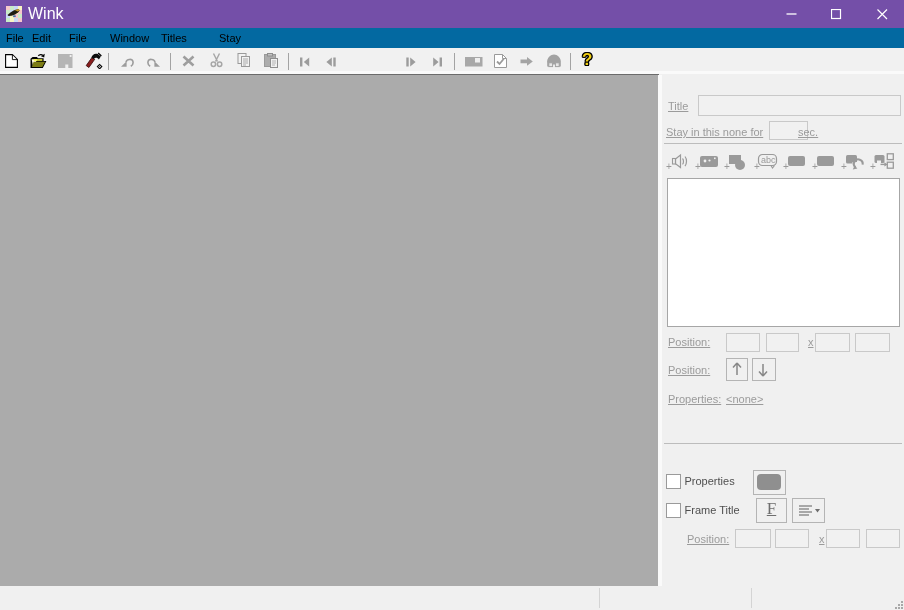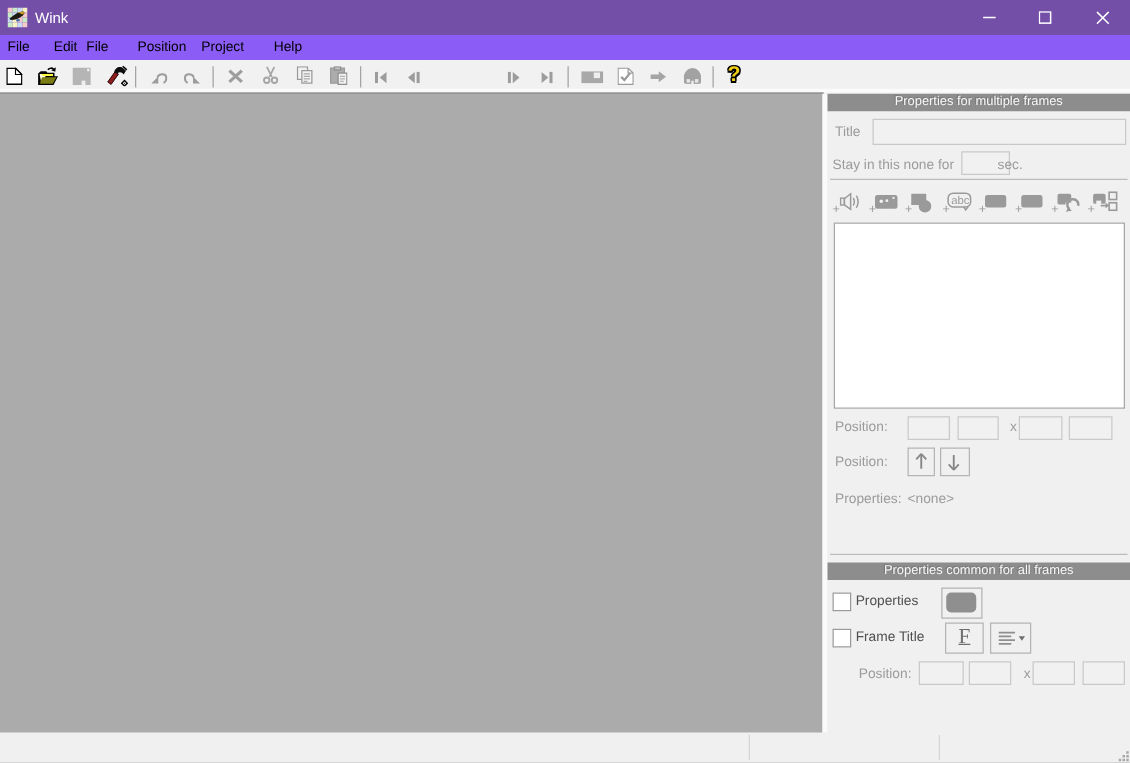--- a/index.html
+++ b/index.html
@@ -1,36 +1,36 @@
 <!DOCTYPE html>
 <html><head>
 <meta charset="utf-8">
 <style>
 * { margin:0; padding:0; box-sizing:border-box; }
 html,body { width:904px; height:610px; overflow:hidden; }
 body { font-family:"Liberation Sans", sans-serif; position:relative; background:#f0f0f0; }
 .abs { position:absolute; }
 
 #titlebar { position:absolute; left:0; top:0; width:904px; height:28px; background:#744fa8; }
-#titletext { position:absolute; left:28px; top:0; line-height:28px; color:#ffffff; font-size:12px; }
-
-#menubar { position:absolute; left:0; top:28px; width:904px; height:20px; background:#8b5cf6; }
+#titletext { position:absolute; left:28px; top:0; line-height:28px; color:#ffffff; font-size:16px; }
+
+#menubar { position:absolute; left:0; top:28px; width:904px; height:20px; background:#0369a1; }
 .mi { position:absolute; top:0; line-height:20px; font-size:11px; color:#000000; }
 
 #toolbar { position:absolute; left:0; top:48px; width:904px; height:23px; background:#f1f1f1; }
 #tbgap { position:absolute; left:0; top:71px; width:904px; height:3px; background:#fafafa; }
 #canvastop { position:absolute; left:0; top:74px; width:659px; height:1px; background:#6b6b6b; }
 .tsep { position:absolute; top:5px; width:1px; height:17px; background:#a3a3a3; }
 .ticon { position:absolute; top:4px; }
 
 #canvas { position:absolute; left:0; top:75px; width:658px; height:511px; background:#ababab; }
 #splitter { position:absolute; left:658px; top:75px; width:4px; height:511px; background:#fafafa; }
 #panel { position:absolute; left:662px; top:75px; width:242px; height:512px; background:#f0f0f0; }
 .phead { position:absolute; left:0; width:242px; height:14px; background:#8d8d8d; color:#f8f8f8; font-size:10.3px; text-align:center; line-height:14px; text-shadow:-1px -1px 0 #787878; }
-.glabel { position:absolute; color:#9b9b9b; font-size:11px; line-height:13px; }
+.glabel { position:absolute; color:#9b9b9b; font-size:11px; line-height:13px;text-decoration:underline; }
 .dlabel { position:absolute; color:#4f4f4f; font-size:11px; line-height:13px; }
 .dinput { position:absolute; background:#f1f1f1; border:1px solid #c9c9c9; }
 .psep { position:absolute; left:2px; width:238px; height:1px; background:#bcbcbc; }
 .cb { position:absolute; width:15px; height:15px; background:#ffffff; border:1px solid #9a9a9a; }
 .pbtn { position:absolute; background:#f0f0f0; border:1px solid #b4b4b4; }
 
 #status { position:absolute; left:0; top:587px; width:904px; height:23px; background:#f0f0f0; }
 .ssep { position:absolute; top:1px; width:1px; height:20px; background:#d4d4d4; }
 .gd { position:absolute; width:2px; height:2px; background:#a8a8a8; }
 </style>
@@ -64,25 +64,25 @@
     </svg>
   <svg class="abs" style="left:831px;top:9px" width="11" height="11">
       <rect x="0.5" y="0.5" width="9" height="9" fill="none" stroke="#ffffff" stroke-width="1.2"></rect>
     </svg>
   <svg class="abs" style="left:877px;top:9px" width="11" height="11">
       <path d="M0.5 0.5 L10 10 M10 0.5 L0.5 10" stroke="#ffffff" stroke-width="1.2"></path>
     </svg>
 </div>
 <div id="menubar">
   <span class="mi" style="left:6px">File</span>
-  <span class="mi" style="left:43px">Edit</span>
+  <span class="mi" style="left:32px">Edit</span>
   <span class="mi" style="left:69px">File</span>
-  <span class="mi" style="left:110px">Position</span>
-  <span class="mi" style="left:161px">Project</span>
-  <span class="mi" style="left:219px">Help</span>
+  <span class="mi" style="left:110px">Window</span>
+  <span class="mi" style="left:161px">Titles</span>
+  <span class="mi" style="left:219px">Stay</span>
 </div>
 <div id="toolbar">
 
   <svg class="ticon" style="left:5px;top:5.5px" width="13" height="14">
       <path d="M0.6 0.6 H7.4 L12.4 5.6 V13.4 H0.6 Z" fill="#ffffff" stroke="#000000" stroke-width="1.1"></path>
       <path d="M7.4 0.6 V5.6 H12.4 Z" fill="#ffffff" stroke="#000000" stroke-width="0.9"></path>
     </svg>
 
   <svg class="ticon" style="left:30px;top:4.5px" width="17" height="16">
       <path d="M0.5 15 V5.8 L2.6 4 H7 L7.9 5.2 H13.6 V8 H16.4 L12.8 15 Z" fill="#000000"></path>
@@ -187,21 +187,20 @@
     </svg>
   <div class="tsep" style="left:570px"></div>
 
   <div class="abs" style="left:582px;top:2px;font-size:17px;font-weight:bold;color:#f0ce14;text-shadow:-1.2px 0 #000,1.2px 0 #000,0 -1.2px #000,0 1.2px #000,-1px -1px #000,1px 1px #000,-1px 1px #000,1px -1px #000;">?</div>
 </div>
 <div id="tbgap"></div>
 <div id="canvastop"></div>
 <div id="canvas"></div>
 <div id="splitter"></div>
 <div id="panel">
-  <div class="phead" style="top:0px">Properties for multiple frames</div>
   <div class="glabel" style="left:6px;top:25px">Title</div>
   <div class="dinput" style="left:36px;top:20px;width:203px;height:21px"></div>
   <div class="glabel" style="left:4px;top:51px">Stay in this none for</div>
   <div class="dinput" style="left:107px;top:46px;width:39px;height:19px"></div>
   <div class="glabel" style="left:136px;top:51px">sec.</div>
   <div class="psep" style="top:68px"></div>
 
   <svg class="abs" style="left:3.5px;top:77px" width="24" height="20">
     <rect x="6.5" y="6.5" width="3" height="5.5" fill="none" stroke="#9a9a9a" stroke-width="1.1"></rect>
       <path d="M9.5 7 L14.5 3 V15.5 L9.5 11.8 Z" fill="none" stroke="#9a9a9a" stroke-width="1.2"></path>
@@ -268,21 +267,20 @@
   </div>
   <div class="pbtn" style="left:90px;top:283px;width:24px;height:23px">
     <svg width="20" height="21">
         <path d="M10 5 L10 16.5 M10 17 L6 12.5 M10 17 L14 12.5" fill="none" stroke="#878787" stroke-width="1.5"></path>
       </svg>
   </div>
 
   <div class="glabel" style="left:6px;top:318px">Properties:</div>
   <div class="glabel" style="left:64px;top:318px">&lt;none&gt;</div>
   <div class="psep" style="top:368px"></div>
-  <div class="phead" style="top:375px">Properties common for all frames</div>
 
   <div class="cb" style="left:4px;top:399px"></div>
   <div class="dlabel" style="left:22.5px;top:400px">Properties</div>
   <div class="pbtn" style="left:91px;top:395px;width:33px;height:25px">
     <svg width="31" height="23">
         <rect x="3" y="3" width="24" height="16" rx="4" fill="#8f8f8f"></rect>
       </svg>
   </div>
 
   <div class="cb" style="left:4px;top:428px"></div>

